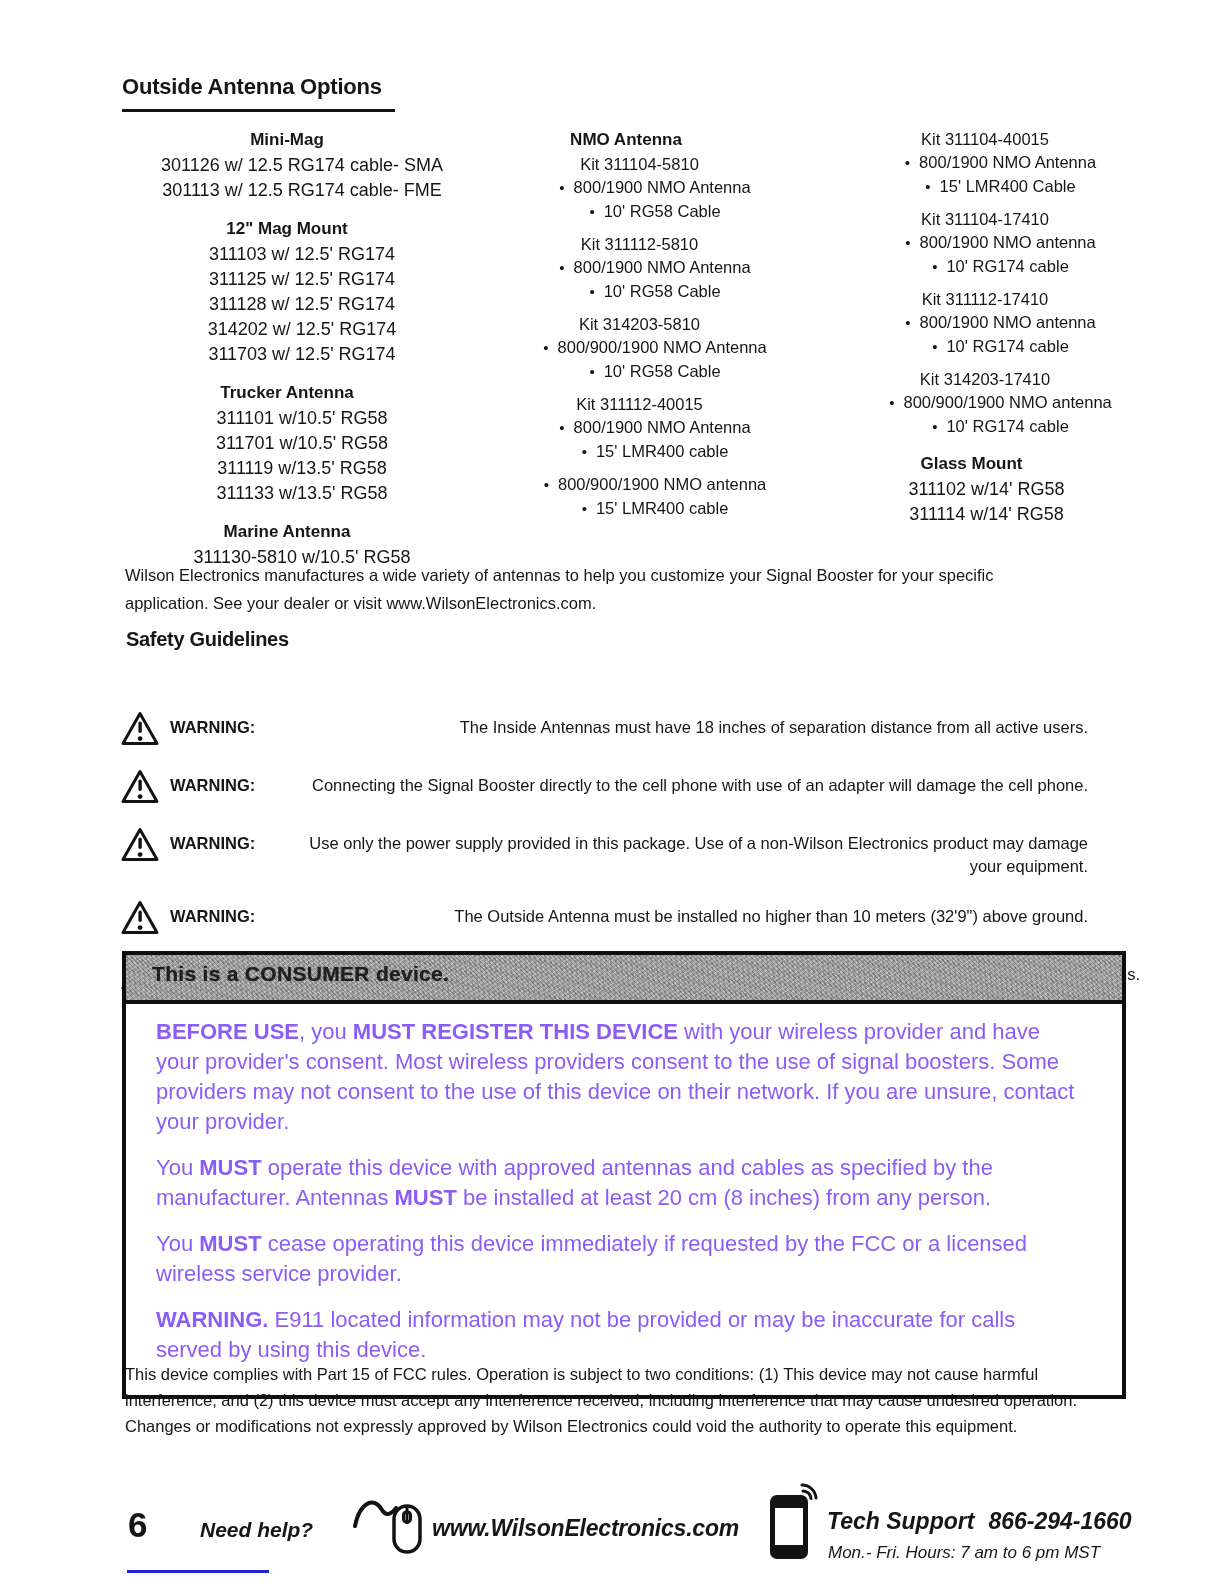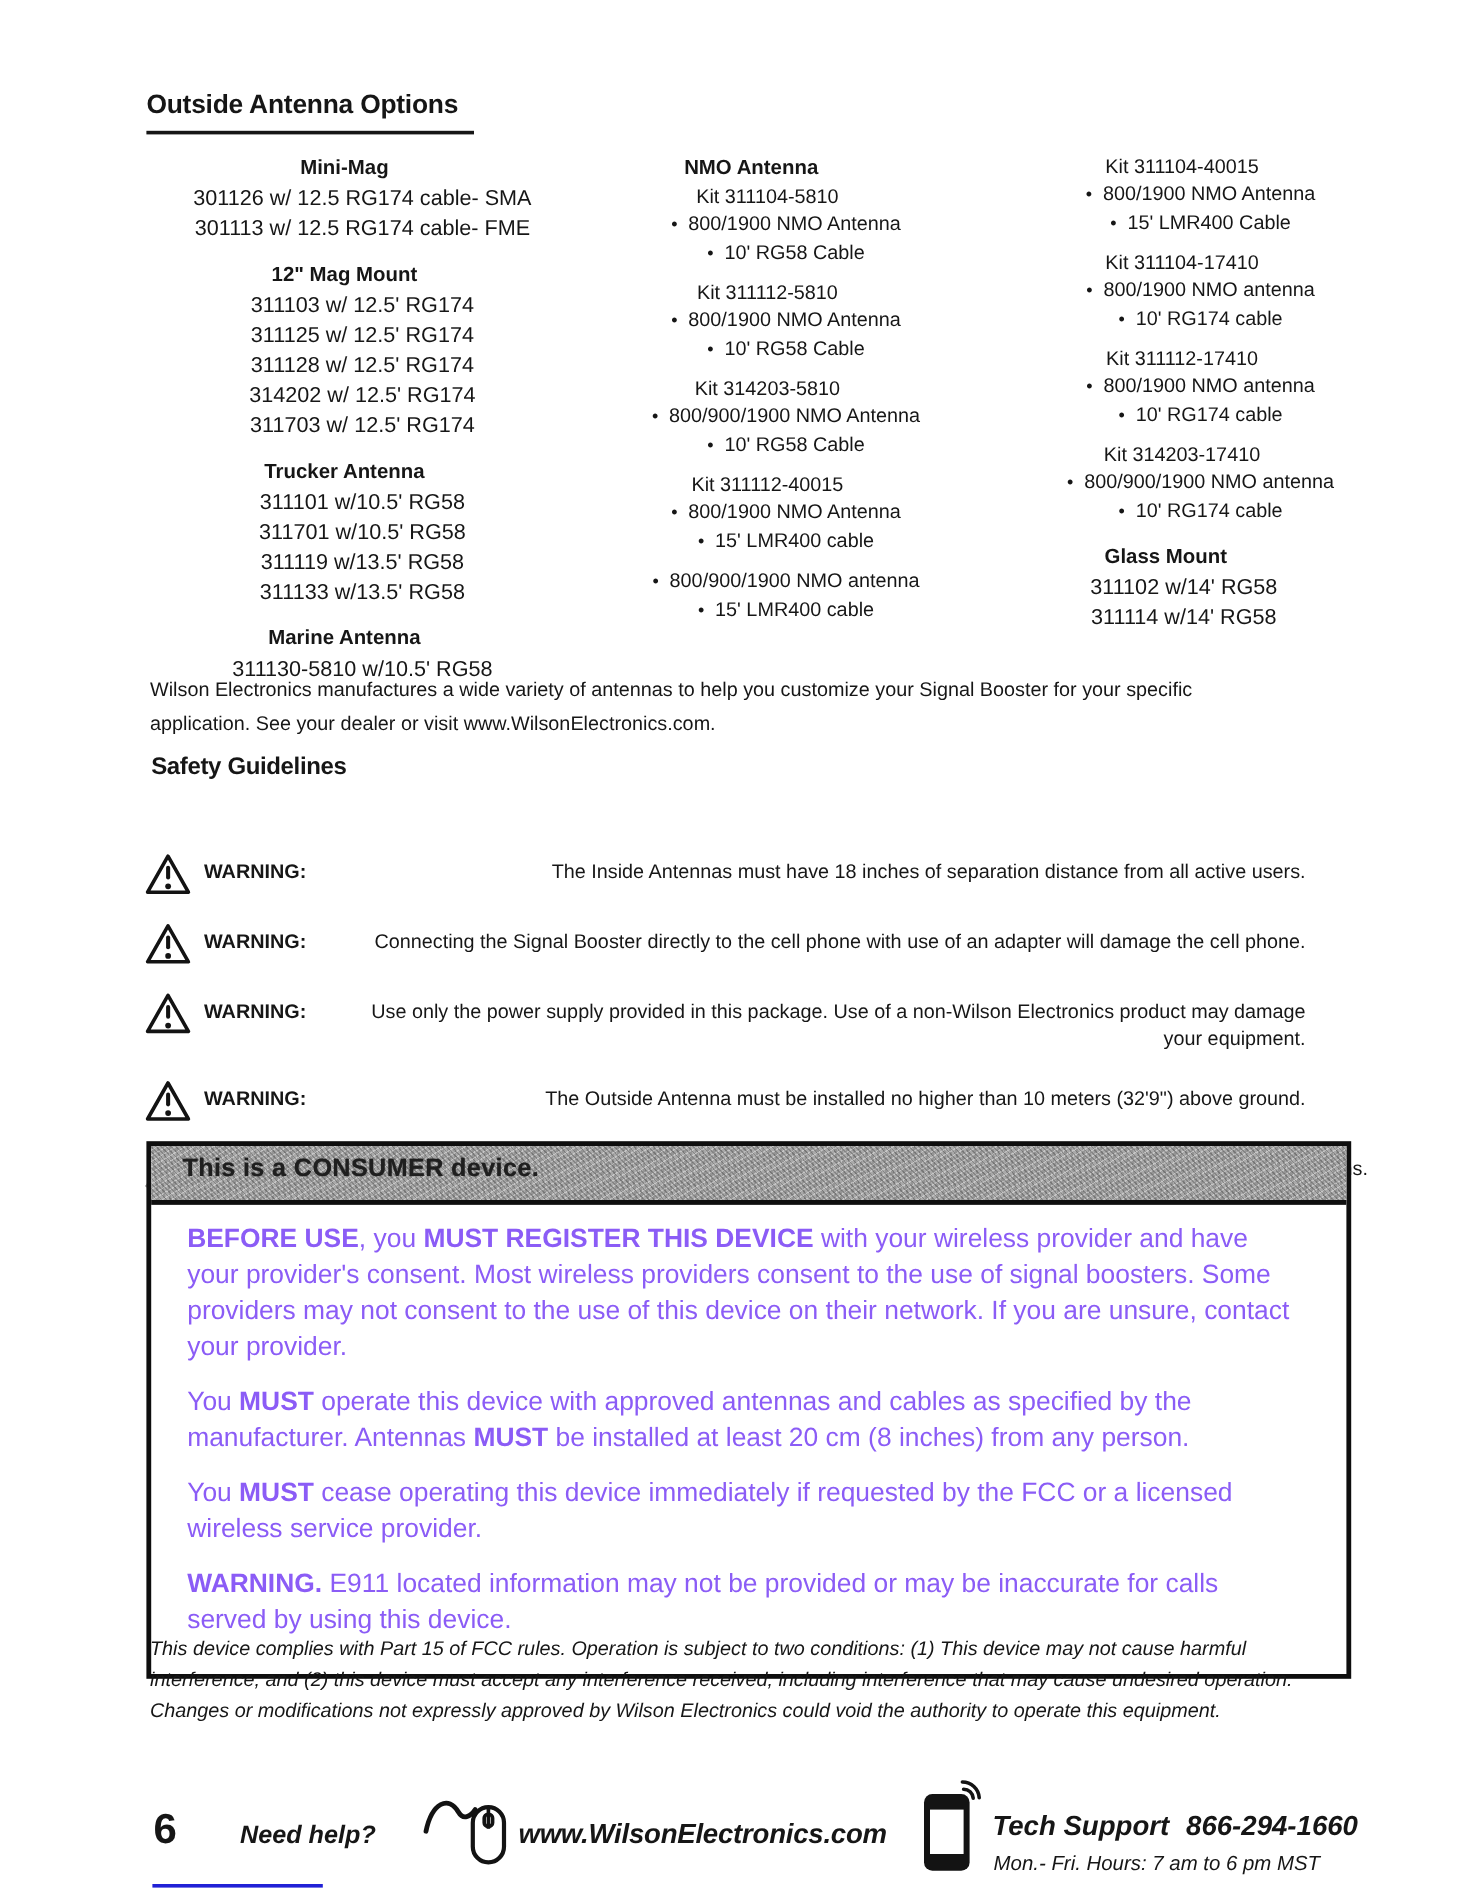--- a/index.html
+++ b/index.html
@@ -54,21 +54,21 @@
       repeating-linear-gradient(-31deg, rgba(255,255,255,.35) 0 1px, transparent 1px 4px),
       repeating-linear-gradient(83deg, rgba(0,0,0,.12) 0 2px, transparent 2px 5px);
     font-size:21px;font-weight:bold;color:#1f1f1f;
     padding:7px 0 0 26px;letter-spacing:0.3px;
     text-shadow:0 0 1px rgba(0,0,0,.6);
   }
   #consumer-body{padding:13px 36px 0 30px;}
   #consumer-body p{margin:0 0 16px 0;font-size:22px;line-height:30px;color:#8b5cf6;}
 
   
-  #fcc-note{left:125px;top:1361px;width:1006px;font-size:16.5px;line-height:26px;font-style:italic;}
+  #fcc-note{left:125px;top:1361px;width:1006px;font-size:16.5px;line-height:26px;}
 
   
   #footer-page-num{left:128px;top:1505px;font-size:35px;font-weight:bold;}
   #footer-needhelp{left:200px;top:1518px;font-size:21px;font-weight:bold;font-style:italic;}
   #mouse-icon{left:352px;top:1490px;}
   #footer-url{left:432px;top:1515px;font-size:23px;font-weight:bold;font-style:italic;letter-spacing:-0.2px;}
   #phone-icon{left:766px;top:1481px;}
   #footer-tech{left:827px;top:1508px;font-size:23px;font-weight:bold;font-style:italic;}
   #footer-tech .phone-num{margin-left:14px;}
   #footer-hours{left:828px;top:1543px;font-size:17px;font-style:italic;}

